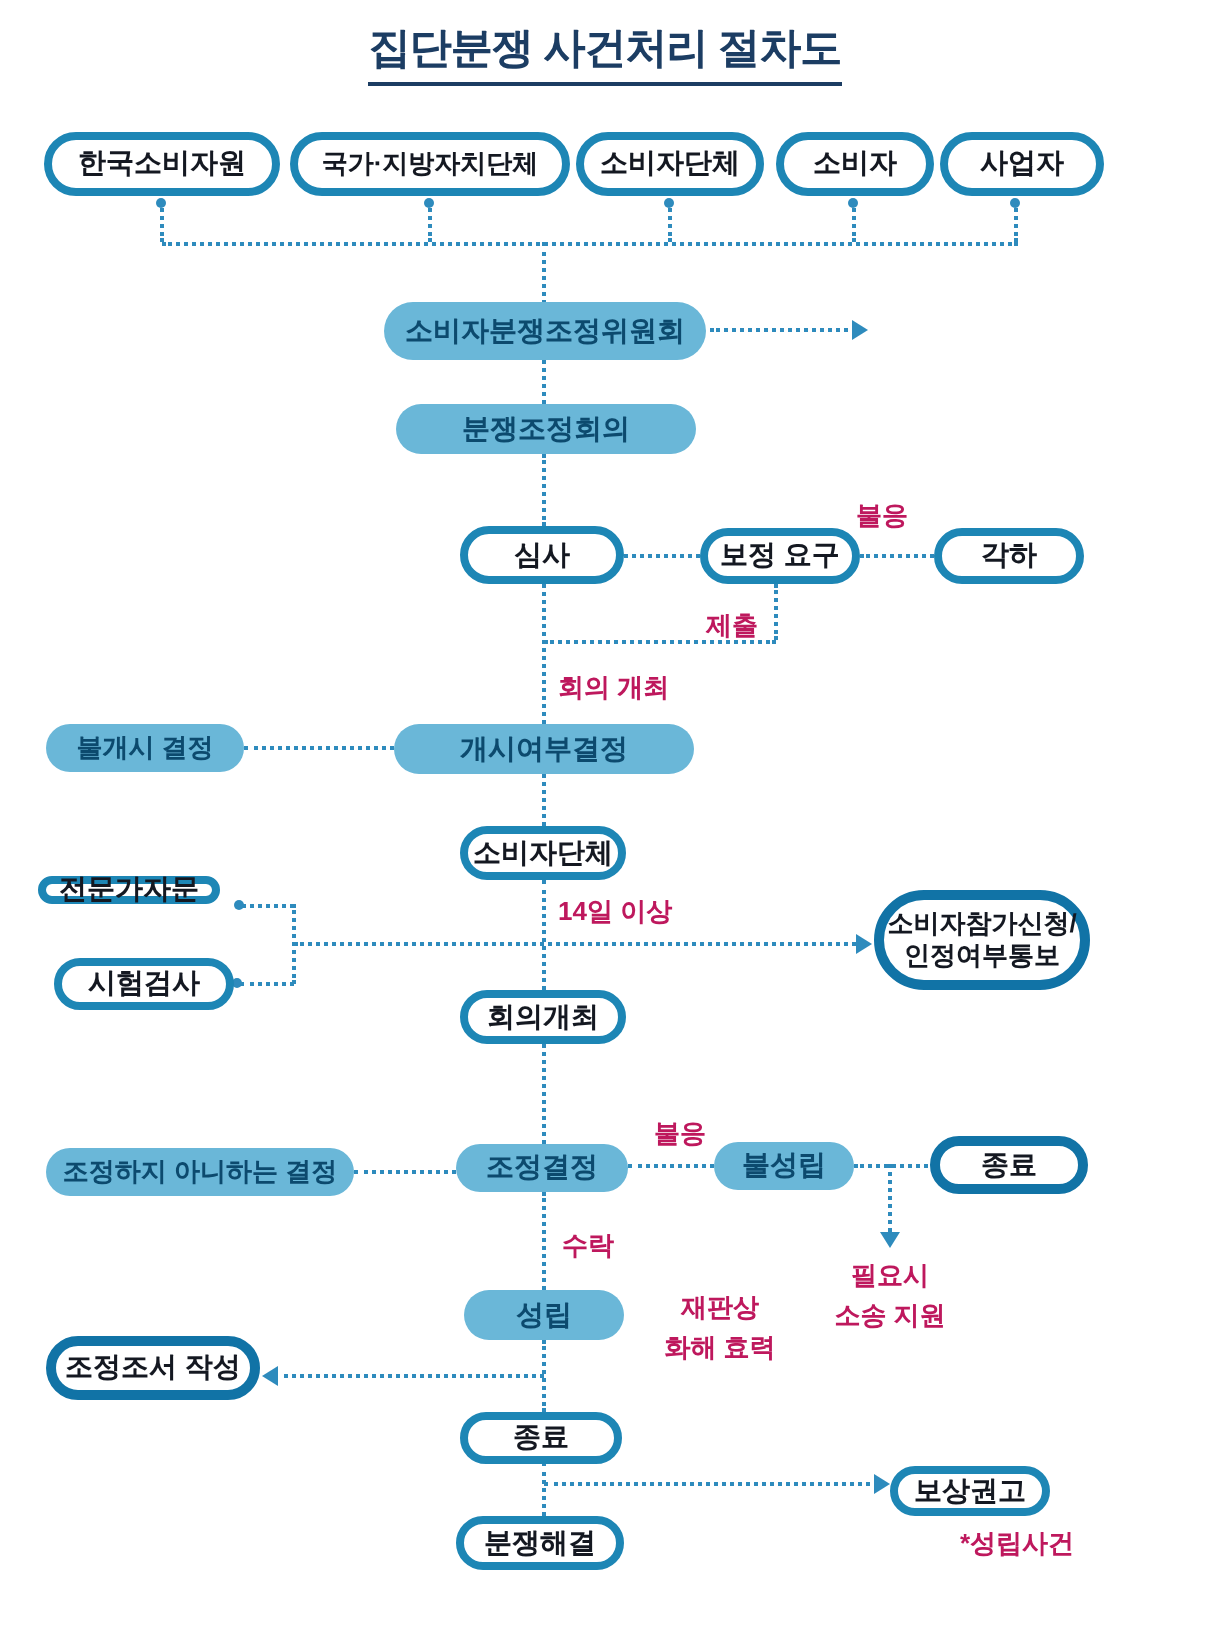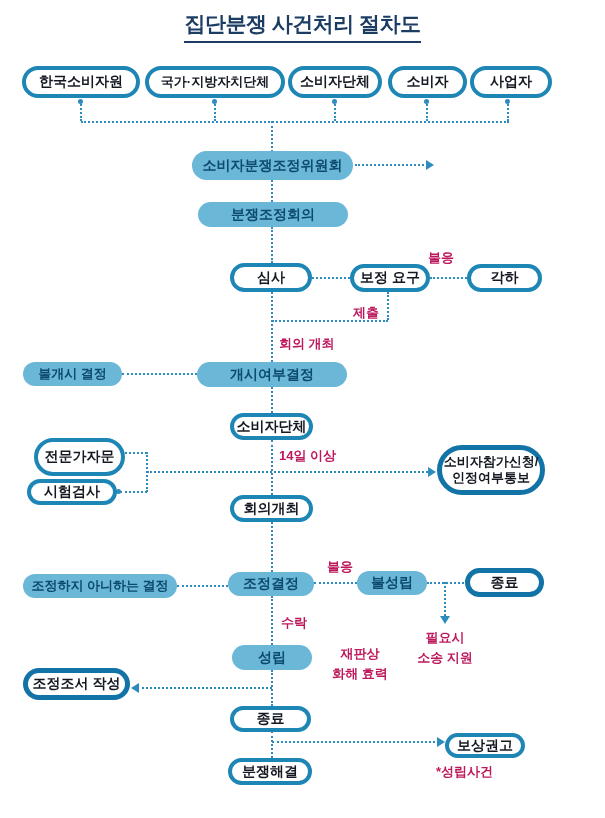--- a/index.html
+++ b/index.html
@@ -105,21 +105,21 @@
   <div class="pill filled" style="left:198px;top:202px;width:150px;height:25px;">분쟁조정회의</div>
 
   <div class="pill outline" style="left:230px;top:263px;width:82px;height:29px;">심사</div>
   <div class="pill outline" style="left:350px;top:264px;width:80px;height:28px;">보정 요구</div>
   <div class="pill outline" style="left:467px;top:264px;width:75px;height:28px;">각하</div>
 
   <div class="pill filled small" style="left:23px;top:362px;width:99px;height:24px;">불개시 결정</div>
   <div class="pill filled" style="left:197px;top:362px;width:150px;height:25px;">개시여부결정</div>
 
   <div class="pill outline" style="left:230px;top:413px;width:83px;height:27px;">소비자단체</div>
-  <div class="pill outline" style="left:34px;top:438px;width:91px;height:38px;">전문가자문</div>
+  <div class="pill outline" style="left:19px;top:438px;width:91px;height:14px;">전문가자문</div>
   <div class="pill outline" style="left:27px;top:479px;width:90px;height:26px;">시험검사</div>
   <div class="pill outline thick twoline" style="left:437px;top:445px;width:108px;height:50px;">
     <span>소비자참가신청/</span>
     <span>인정여부통보</span>
   </div>
   <div class="pill outline" style="left:230px;top:495px;width:83px;height:27px;">회의개최</div>
 
   <div class="pill filled small" style="left:23px;top:574px;width:154px;height:24px;">조정하지 아니하는 결정</div>
   <div class="pill filled" style="left:228px;top:572px;width:86px;height:24px;">조정결정</div>
   <div class="pill filled" style="left:357px;top:571px;width:70px;height:24px;">불성립</div>
@@ -139,15 +139,15 @@
   <div class="lbl" style="left:327px;top:558px;">불응</div>
   <div class="lbl" style="left:281px;top:614px;">수락</div>
   <div class="lbl center" style="left:405px;top:628px;width:80px;line-height:1.55;">
     <div>필요시</div>
     <div>소송 지원</div>
   </div>
   <div class="lbl center" style="left:322px;top:644px;width:76px;line-height:1.55;">
     <div>재판상</div>
     <div>화해 효력</div>
   </div>
-  <div class="lbl" style="left:436px;top:763px;">*성립사건</div>
+  <div class="lbl" style="left:480px;top:763px;">*성립사건</div>
 
 </div>
 
 </body></html>

